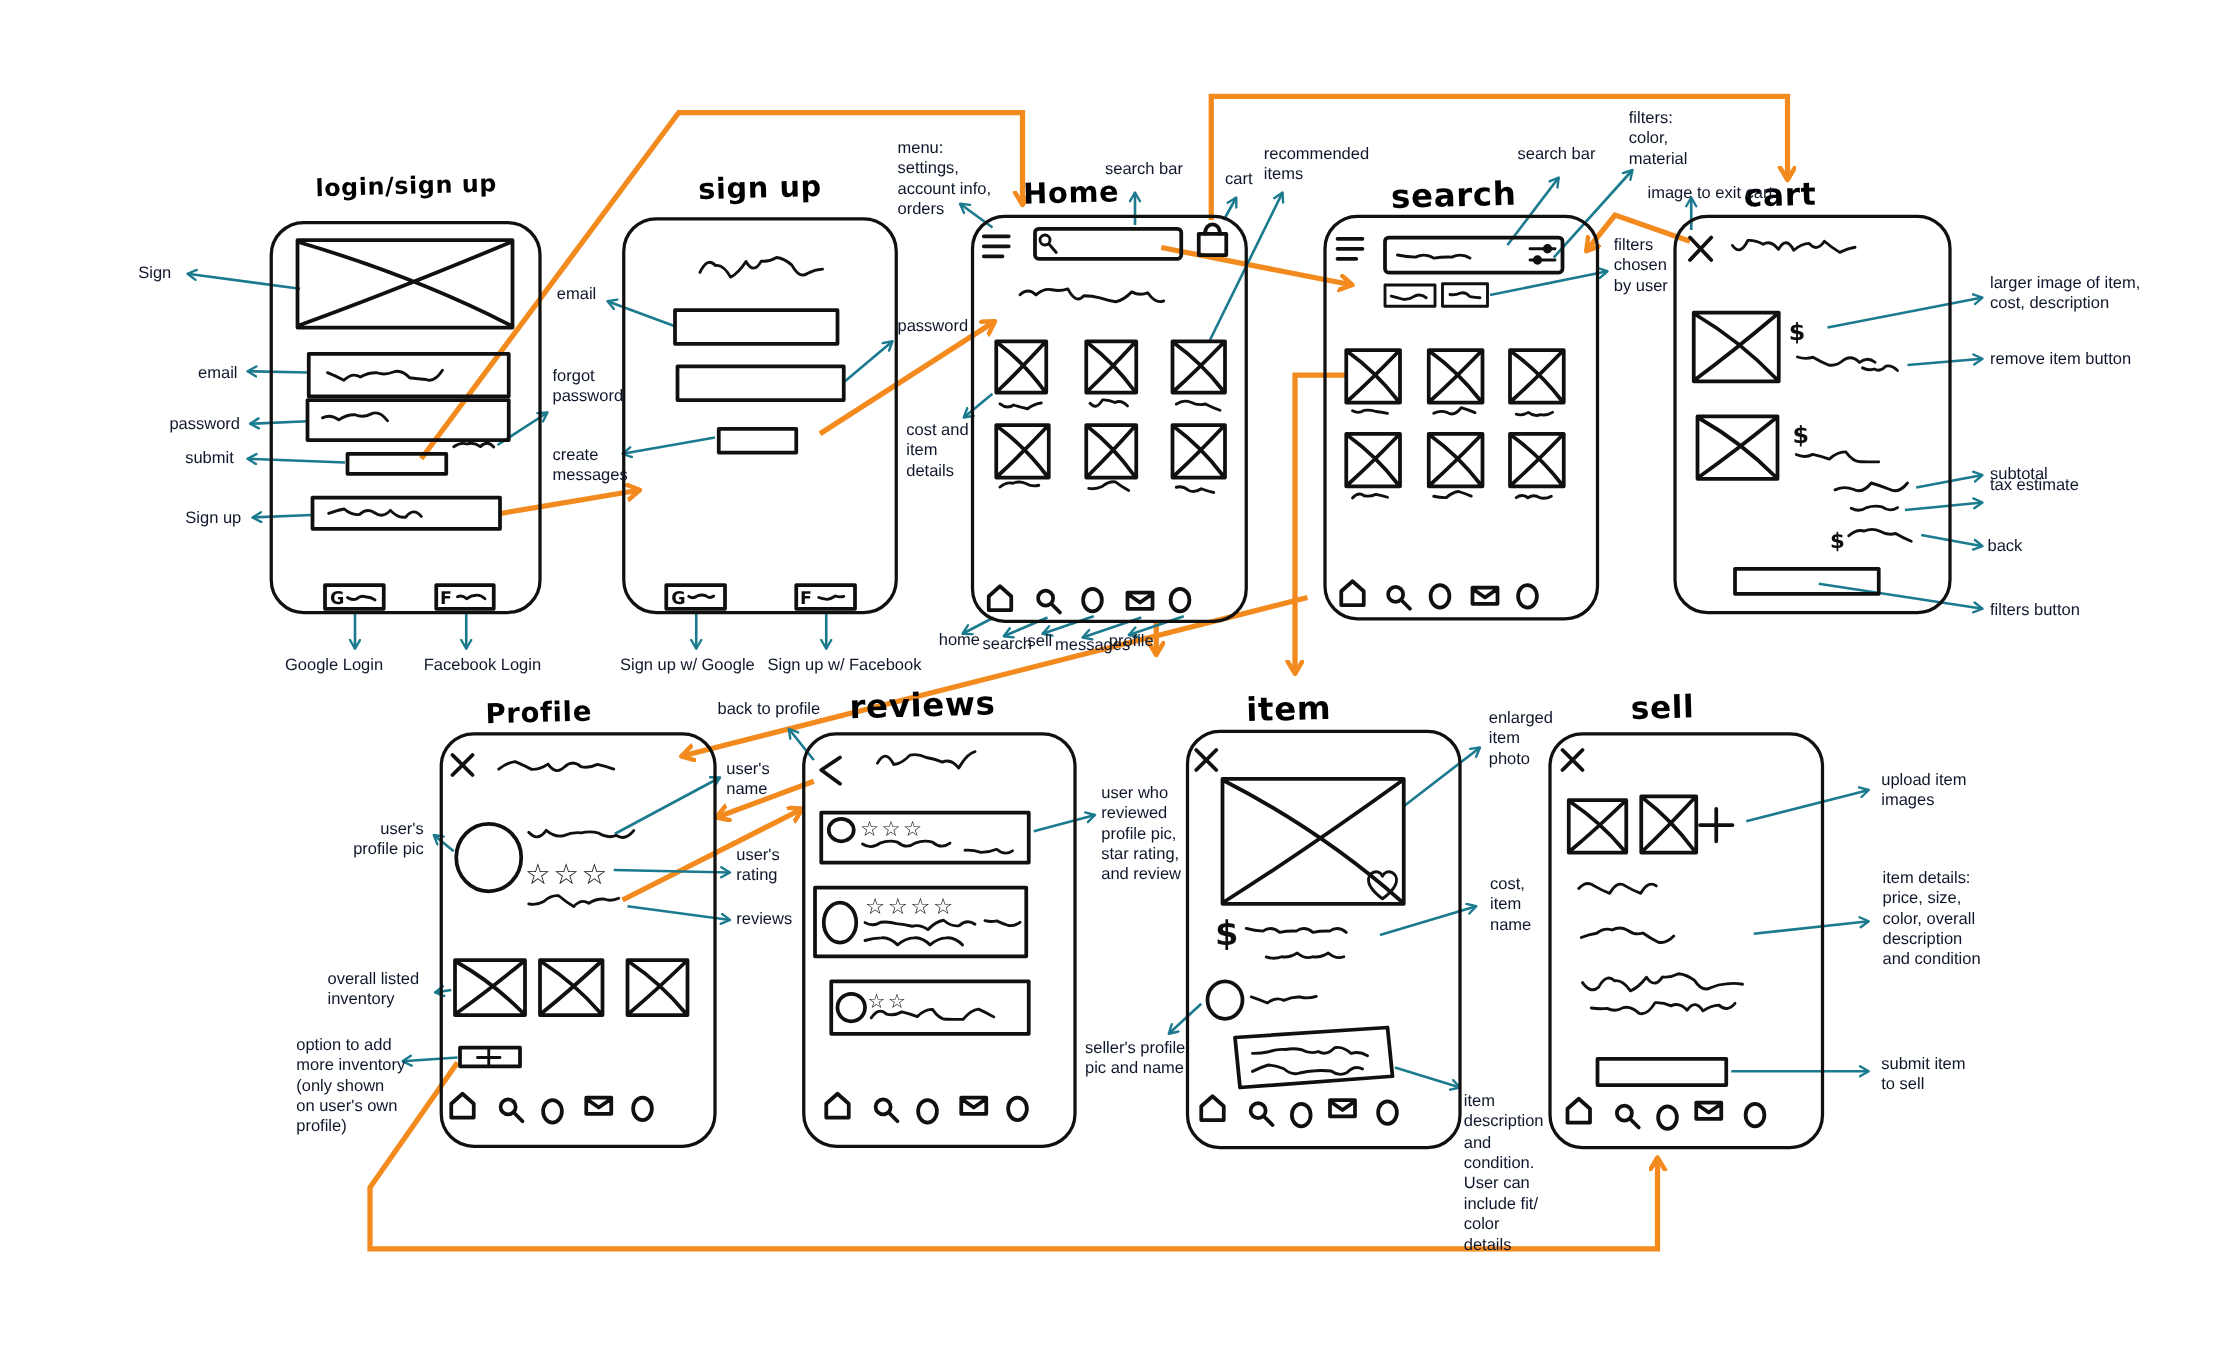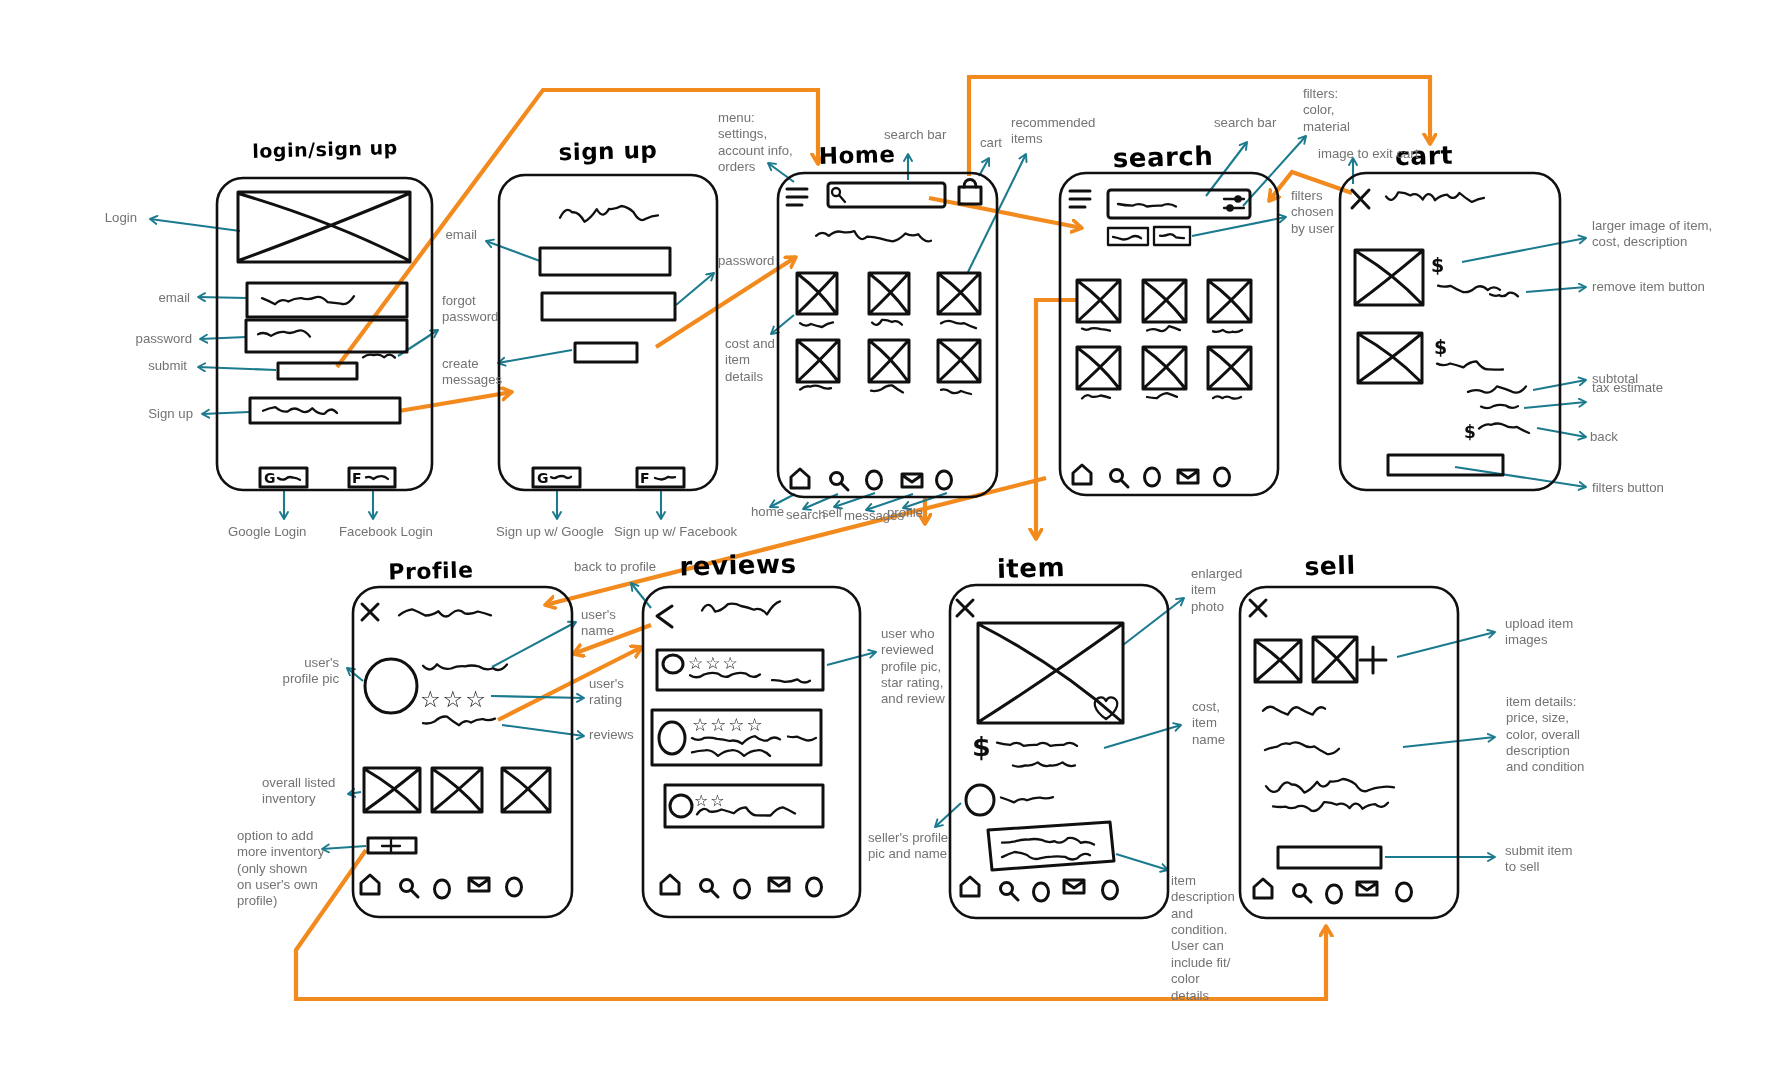--- a/index.html
+++ b/index.html
@@ -1,19 +1,19 @@
 <!DOCTYPE html>
 <html><head>
 <meta charset="utf-8">
 <style>
   html,body{margin:0;padding:0;background:#fff}
   #canvas{position:relative;width:1781px;height:1077px;background:#fff;
           font-family:"Liberation Sans",sans-serif;overflow:hidden}
   #art{position:absolute;left:0;top:0}
-  .lbl{position:absolute;font-size:13.2px;line-height:1.24;color:#737373;white-space:pre-line}
+  .lbl{position:absolute;font-size:13.2px;line-height:1.24;color:#0f172a;white-space:pre-line}
   .r{text-align:right}
   .title{position:absolute;transform:translate(-50%,-50%) rotate(-1.5deg);
          font-family:"DejaVu Sans",sans-serif;font-weight:700;color:#000;letter-spacing:.5px;white-space:nowrap}
   .ink{stroke:#101010;fill:none;stroke-width:3;stroke-linecap:round;stroke-linejoin:round}
   .frame{stroke-width:2.6}
   .thin{stroke-width:2.3}
   .teal-arrows line{stroke:#1b7a8e;stroke-width:2.1;fill:none;marker-end:url(#ah-teal)}
   .flows polyline{stroke:#f28a1e;stroke-width:4.2;fill:none;marker-end:url(#ah-orange)}
   text.glyph{font-family:"DejaVu Sans",sans-serif;font-weight:700;fill:#0e0e0e;stroke:none}
   text.stars{font-family:"DejaVu Sans",sans-serif;fill:#0e0e0e;stroke:none;letter-spacing:2px}
@@ -328,21 +328,21 @@
 <div class="title" style="left:325px;top:149px;font-size:19px">login/sign up</div>
 <div class="title" style="left:608px;top:151px;font-size:23px">sign up</div>
 <div class="title" style="left:857px;top:155px;font-size:23px">Home</div>
 <div class="title" style="left:1163px;top:157px;font-size:26px">search</div>
 <div class="title" style="left:1424px;top:156px;font-size:25px">cart</div>
 <div class="title" style="left:431px;top:571px;font-size:22px">Profile</div>
 <div class="title" style="left:738px;top:565px;font-size:26px">reviews</div>
 <div class="title" style="left:1031px;top:568px;font-size:26px">item</div>
 <div class="title" style="left:1330px;top:566px;font-size:25px">sell</div>
 
-<div class="lbl r" style="right:1644px;top:210px">Login</div>
+<div class="lbl r" style="right:1644px;top:210px">Sign</div>
 <div class="lbl r" style="right:1591px;top:290px">email</div>
 <div class="lbl r" style="right:1589px;top:331px">password</div>
 <div class="lbl r" style="right:1594px;top:358px">submit</div>
 <div class="lbl r" style="right:1588px;top:406px">Sign up</div>
 <div class="lbl" style="left:442px;top:293px">forgot
 password</div>
 <div class="lbl" style="left:228px;top:524px">Google Login</div>
 <div class="lbl" style="left:339px;top:524px">Facebook Login</div>
 <div class="lbl r" style="right:1304px;top:227px">email</div>
 <div class="lbl" style="left:718px;top:253px">password</div>

